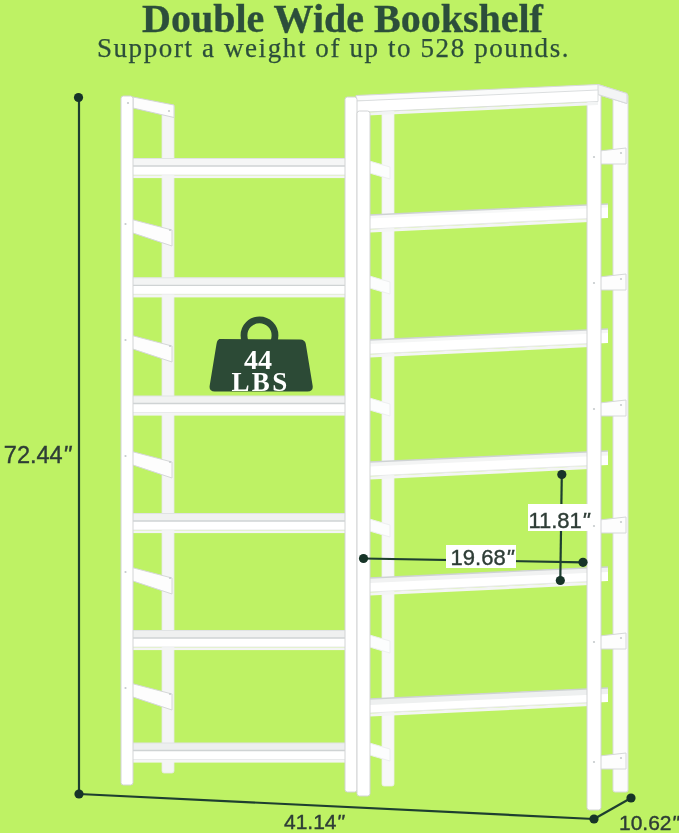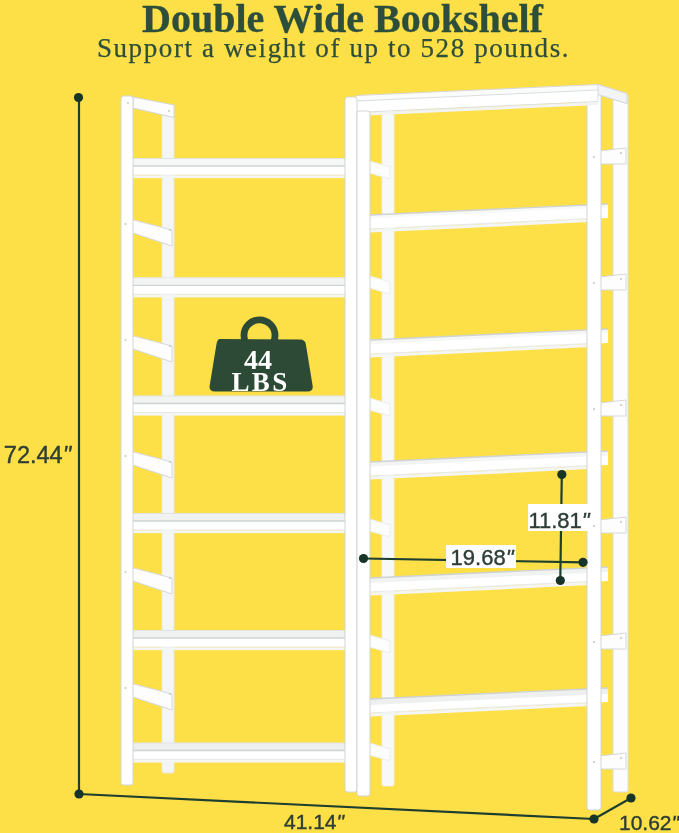--- a/index.html
+++ b/index.html
@@ -1,16 +1,16 @@
 <!DOCTYPE html>
 <html><head>
 <meta charset="utf-8">
 <style>
   html,body{margin:0;padding:0;background:#ffffff;}
-  #page{position:relative;width:679px;height:833px;overflow:hidden;background:#fde047;
+  #page{position:relative;width:679px;height:833px;overflow:hidden;background:#bef264;
         font-family:"Liberation Sans",sans-serif;}
   .ttl{position:absolute;left:3px;top:-1px;width:679px;text-align:center;
        font-family:"Liberation Serif",serif;font-weight:bold;font-size:40px;
        color:#2c4e3b;letter-spacing:0px;line-height:40px;-webkit-text-stroke:0.35px #2c4e3b;}
   .sub{position:absolute;left:-6px;top:33px;width:679px;text-align:center;
        font-family:"Liberation Serif",serif;font-size:27px;color:#2c4e3b;letter-spacing:1.6px;-webkit-text-stroke:0.25px #2c4e3b;}
   svg{position:absolute;left:0;top:0;}
 </style>
 </head>
 <body>

